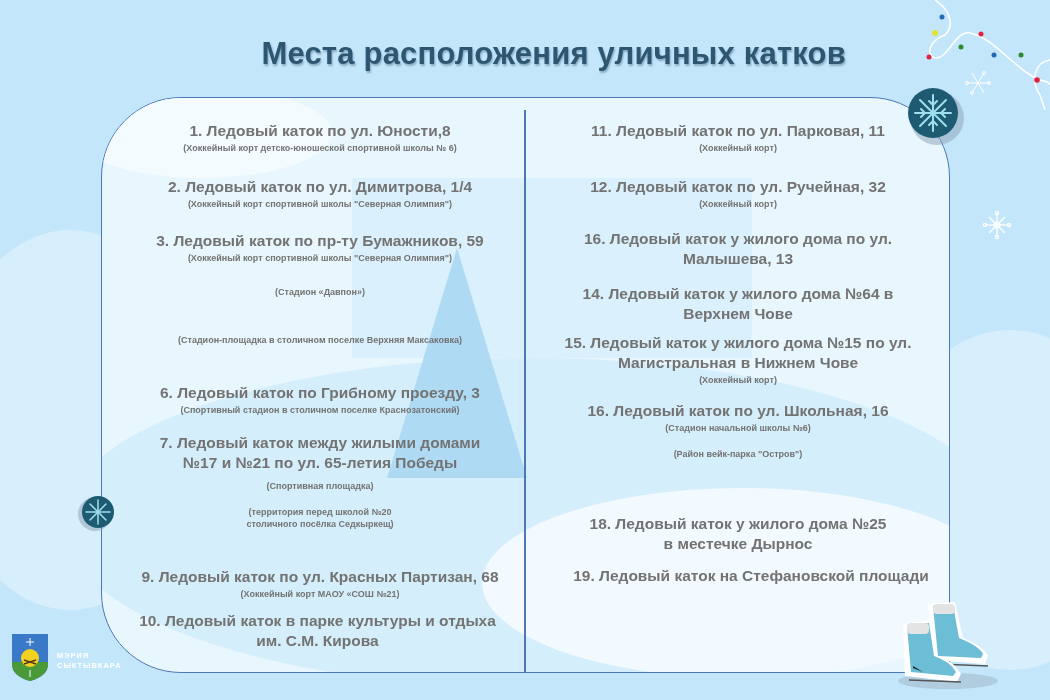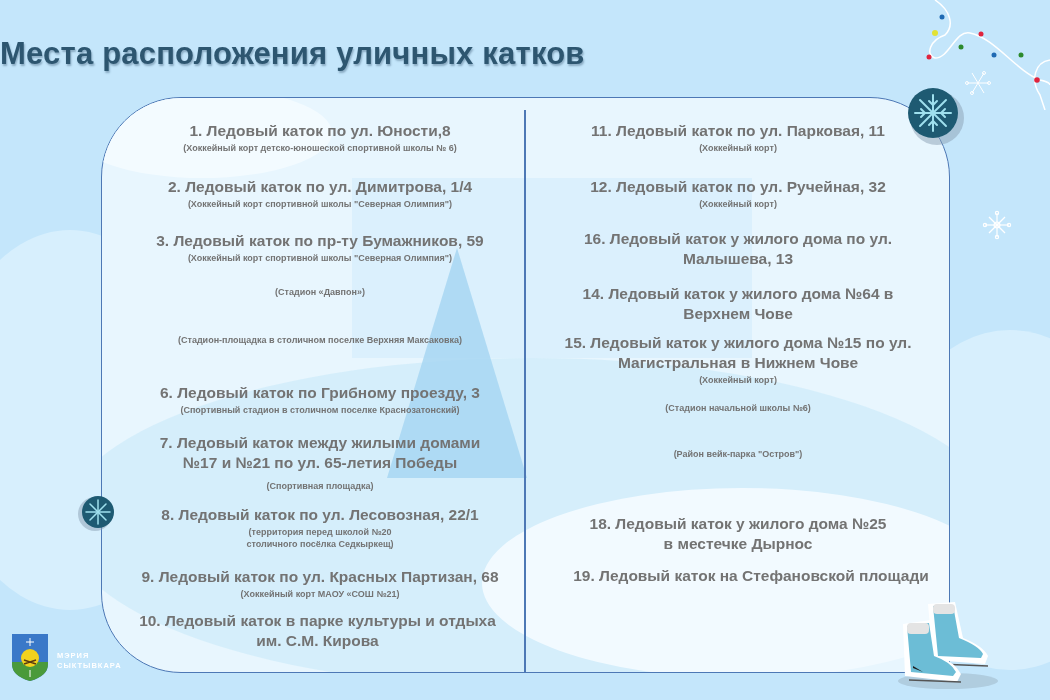--- a/index.html
+++ b/index.html
@@ -1,18 +1,18 @@
 <!DOCTYPE html>
 <html><head>
 <meta charset="utf-8">
 <style>
   html,body{margin:0;padding:0;}
   body{width:1050px;height:700px;overflow:hidden;background:#c4e6fb;position:relative;font-family:"Liberation Sans","DejaVu Sans",sans-serif;}
   .bg-hill{position:absolute;border-radius:50%;background:#d7effd;}
-  .title{position:absolute;left:0;width:846px;top:36px;text-align:left;font-size:31px;font-weight:bold;color:#2d5670;text-shadow:1px 2px 2px rgba(30,60,90,0.35);letter-spacing:0.2px;}
+  .title{position:absolute;left:0;width:846px;top:36px;text-align:right;font-size:31px;font-weight:bold;color:#2d5670;text-shadow:1px 2px 2px rgba(30,60,90,0.35);letter-spacing:0.2px;}
   .card{position:absolute;left:101px;top:97px;width:849px;height:576px;background:#e8f6fe;border:1.5px solid #4d78b5;border-radius:80px 80px 0 0 / 80px 80px 0 0;box-sizing:border-box;overflow:hidden;border-bottom-left-radius:80px;border-bottom-right-radius:0;}
   .card-bg1{position:absolute;left:-30px;top:-10px;width:260px;height:90px;border-radius:50%;background:#f3fbff;}
   .rink{position:absolute;left:-40px;top:260px;width:940px;height:330px;border-radius:50%;background:#d3edfb;opacity:0.9;}
   .rink2{position:absolute;left:380px;top:390px;width:520px;height:190px;border-radius:50%;background:#f2faff;}
   .tree{position:absolute;left:285px;top:150px;width:0;height:0;border-left:70px solid transparent;border-right:70px solid transparent;border-bottom:230px solid #a7d6f2;opacity:0.85;}
   .building{position:absolute;left:250px;top:80px;width:400px;height:180px;background:#d2ecfb;opacity:0.6;}
   .divider{position:absolute;left:524px;top:110px;width:1.5px;height:563px;background:#4d78b5;}
   .entry{position:absolute;text-align:center;color:#737373;}
   .entry .main{font-size:15.5px;font-weight:bold;line-height:20px;white-space:pre-line;}
   .entry .sub{font-size:9px;font-weight:bold;line-height:12px;white-space:pre-line;margin-top:1px;}
@@ -100,21 +100,20 @@
   <div class="entry" style="left:120px;width:400px;top:383px;">
     <div class="main">6. Ледовый каток по Грибному проезду, 3</div>
     <div class="sub">(Спортивный стадион в столичном поселке Краснозатонский)</div>
   </div>
   <div class="entry" style="left:120px;width:400px;top:433px;">
     <div class="main">7. Ледовый каток между жилыми домами
 №17 и №21 по ул. 65-летия Победы</div>
     <div class="sub" style="margin-top:7px;">(Спортивная площадка)</div>
   </div>
   <div class="entry" style="left:120px;width:400px;top:505px;">
-    <div class="main">8. Ледовый каток по ул. Лесовозная, 22/1</div>
     <div class="sub">(территория перед школой №20
 столичного посёлка Седкыркещ)</div>
   </div>
   <div class="entry" style="left:120px;width:400px;top:567px;">
     <div class="main">9. Ледовый каток по ул. Красных Партизан, 68</div>
     <div class="sub">(Хоккейный корт МАОУ «СОШ №21)</div>
   </div>
   <div class="entry" style="left:115px;width:405px;top:611px;">
     <div class="main">10. Ледовый каток в парке культуры и отдыха
 им. С.М. Кирова</div>
@@ -137,20 +136,21 @@
   <div class="entry" style="left:528px;width:420px;top:284px;">
     <div class="main">14. Ледовый каток у жилого дома №64 в
 Верхнем Чове</div>
   </div>
   <div class="entry" style="left:528px;width:420px;top:333px;">
     <div class="main">15. Ледовый каток у жилого дома №15 по ул.
 Магистральная в Нижнем Чове</div>
     <div class="sub">(Хоккейный корт)</div>
   </div>
   <div class="entry" style="left:528px;width:420px;top:401px;">
+    <div class="main">16. Ледовый каток по ул. Школьная, 16</div>
     <div class="sub">(Стадион начальной школы №6)</div>
   </div>
   <div class="entry" style="left:528px;width:420px;top:447px;">
     <div class="sub">(Район вейк-парка "Остров")</div>
   </div>
   <div class="entry" style="left:528px;width:420px;top:514px;">
     <div class="main">18. Ледовый каток у жилого дома №25
 в местечке Дырнос</div>
   </div>
   <div class="entry" style="left:541px;width:420px;top:566px;">

